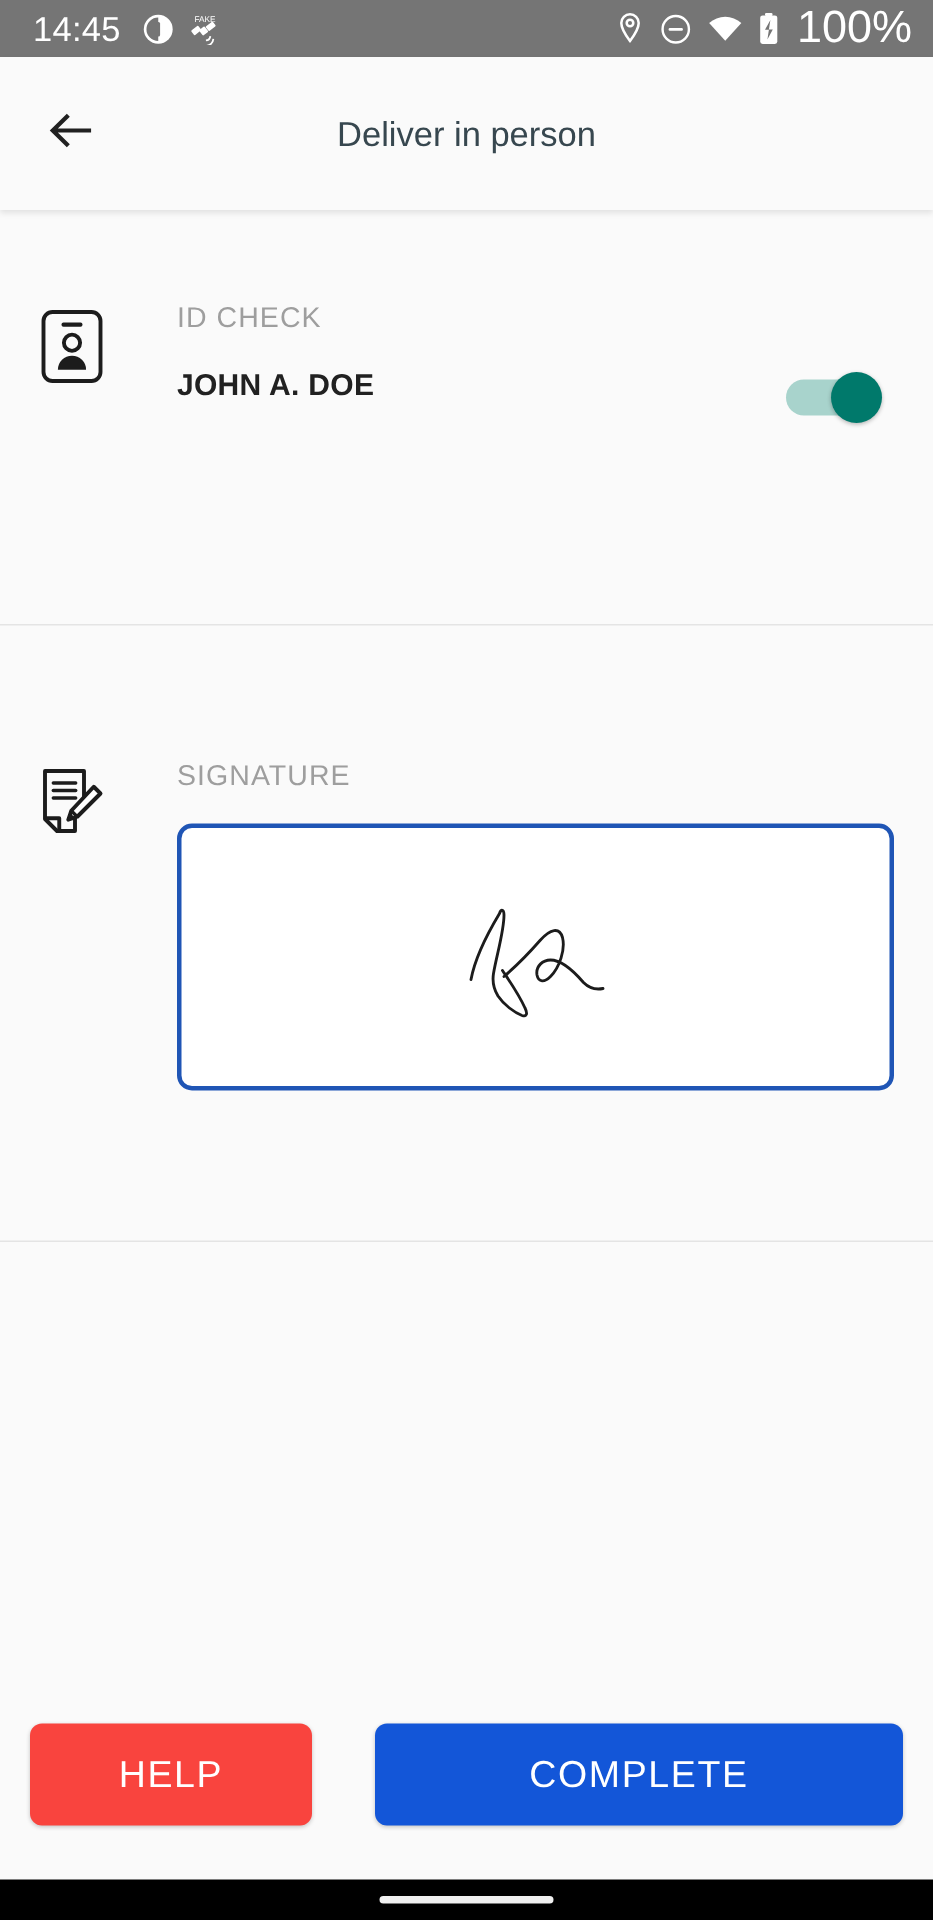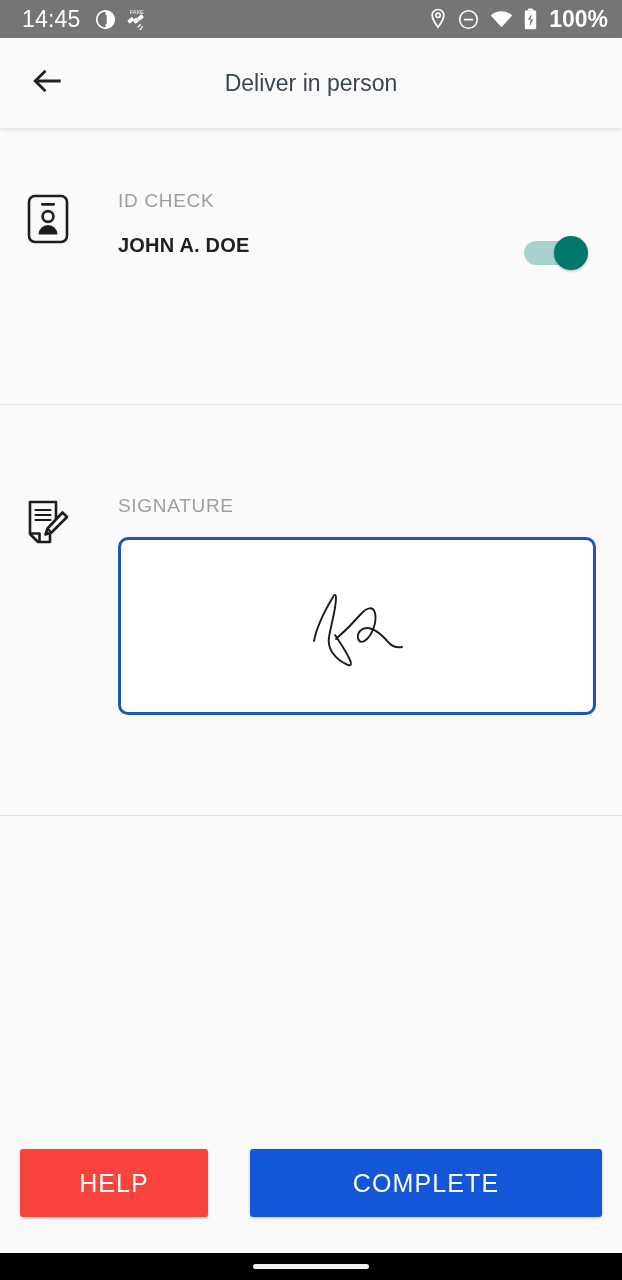--- a/index.html
+++ b/index.html
@@ -44,30 +44,30 @@
     margin-left: 14px;
   }
   .status-spacer { flex: 1 1 auto; }
   .status-right-icons {
     display: flex;
     align-items: center;
     gap: 11px;
   }
   .status-battery-text {
     color: #ffffff;
-    font-size: 23px;
-    font-weight: 700;
+    font-size: 30px;
+    font-weight: 400;
     line-height: 1;
     margin-left: 1px;
   }
   .sicon { display: block; }
 
   
   .app-bar {
-    height: 90px;
+    height: 102px;
     background: #fafafa;
     display: flex;
     align-items: center;
     position: relative;
     flex: 0 0 auto;
     box-shadow: 0 2px 4px rgba(0,0,0,0.10);
     z-index: 5;
   }
   .back-button {
     width: 62px;
@@ -224,21 +224,21 @@
     flex: 0 0 auto;
     background: #fafafa;
     display: flex;
     align-items: center;
     gap: 42px;
     padding: 0 20px 36px 20px;
   }
   .btn {
     height: 68px;
     border: none;
-    border-radius: 3px;
+    border-radius: 8px;
     color: #ffffff;
     font-size: 25px;
     font-weight: 500;
     letter-spacing: 1.1px;
     font-family: "Liberation Sans", sans-serif;
     cursor: pointer;
     display: flex;
     align-items: center;
     justify-content: center;
   }

